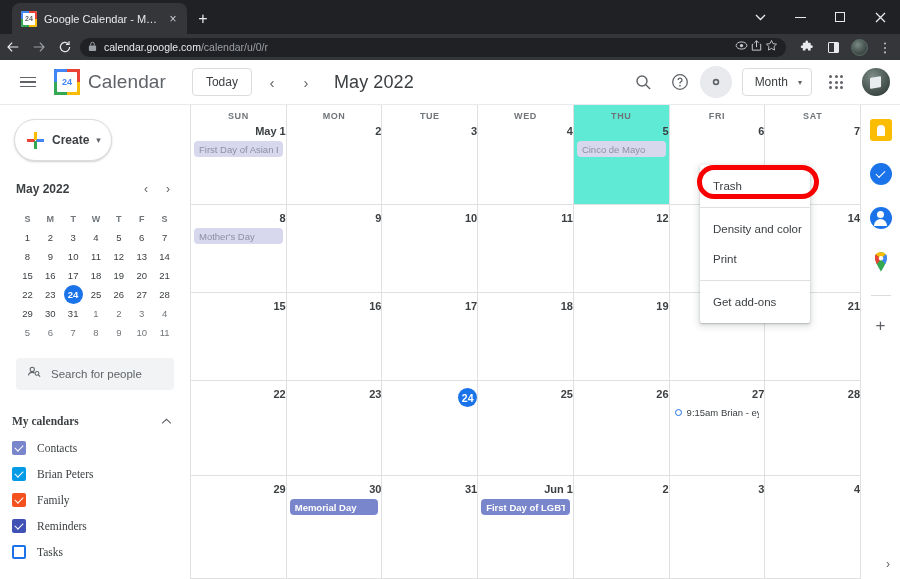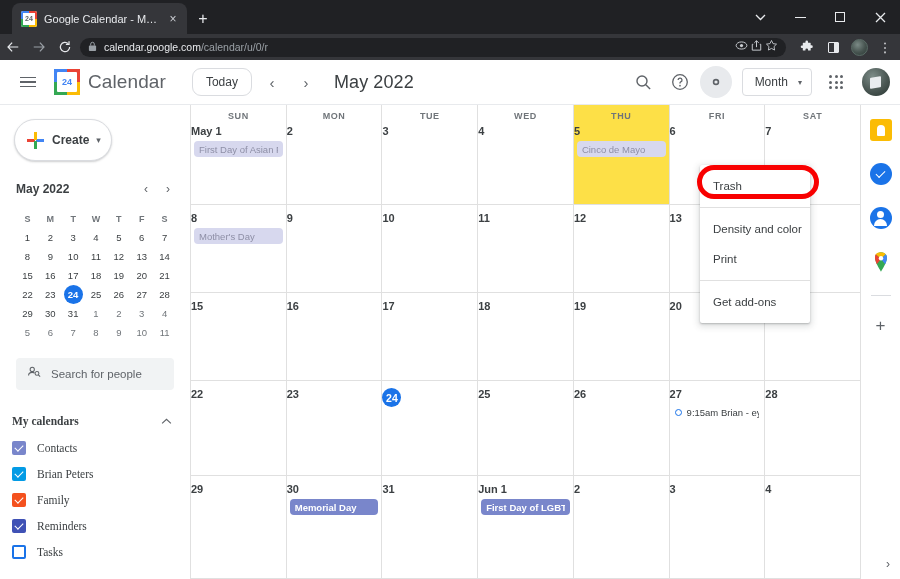--- a/index.html
+++ b/index.html
@@ -101,21 +101,21 @@
   .gc-logo .b3 { left:0; bottom:0; background:#34A853; }
   .gc-logo .b4 { right:0; bottom:0; background:#FBBC05; }
   .gc-logo .inner {
     position:absolute; left:3px; top:3px; right:3px; bottom:3px; background:#fff;
     border-radius:1px; color:#4285F4; font-size:9px; font-weight:bold;
     display:flex; align-items:center; justify-content:center;
   }
   .gc-title { font-size: 19px; color: #5f6368; margin-left: 8px; letter-spacing: .1px; }
   .today-btn {
     margin-left: 26px; height: 28px; padding: 0 13px; border: 1px solid #dadce0;
-    border-radius: 9px; font-size: 12px; color: #3c4043; background: #fff;
+    border-radius: 4px; font-size: 12px; color: #3c4043; background: #fff;
     display: flex; align-items: center;
   }
   .nav-arrow {
     width: 28px; height: 28px; margin-left: 6px; color: #5f6368; font-size: 15px;
     display: flex; align-items: center; justify-content: center;
   }
   .gc-period { font-size: 18px; color: #3c4043; margin-left: 14px; letter-spacing: .1px; }
   .hdr-right { margin-left: auto; display: flex; align-items: center; padding-right: 10px; }
   .rnd-btn {
     width: 32px; height: 32px; border-radius: 50%; color: #5f6368;
@@ -213,40 +213,40 @@
   .day-cell {
     flex: 1 1 0; border-right: 1px solid #e0e0e0; position: relative;
     padding-top: 0; min-width: 0;
   }
   .day-cell:last-child { border-right: none; }
   .dow-label {
     text-align: center; font-size: 9px; color: #70757a; letter-spacing: .6px;
     margin-top: 6px; font-weight: bold;
   }
   .daynum {
-    text-align: left; font-size: 11px; color: #3c4043; margin-top: 4px; font-weight: bold;
+    text-align: right; font-size: 11px; color: #3c4043; margin-top: 4px; font-weight: bold;
   }
   .daynum.plain { margin-top: 7px; font-weight: bold; }
   .daynum .todaypill {
     display: inline-flex; width: 19px; height: 19px; border-radius: 50%;
     background: #1a73e8; color: #fff; align-items: center; justify-content: center;
     font-size: 10.5px; font-weight: bold;
   }
   .chip {
     margin: 4px 3px 0 3px; height: 16px; border-radius: 4px; font-size: 9.5px;
     display: flex; align-items: center; padding: 0 5px; white-space: nowrap; overflow: hidden;
   }
   .chip.pale { background: #d7d8ee; color: #8e8fa6; }
   .chip.solid { background: #7986cb; color: #fff; font-weight: bold; }
   .chip.inline-ev { background: transparent; color: #3c4043; padding: 0 2px; }
   .ev-dot {
     width: 7px; height: 7px; border-radius: 50%; border: 1.4px solid #1a73e8;
     flex: none; margin-right: 5px;
   }
-  .tinted { background: #fde047; }
+  .tinted { background: #5eead4; }
 
   
   .rail {
     position: absolute; right: 0; top: 45px; width: 40px; height: 474px;
     background: #fff; border-left: 1px solid #e0e0e0;
     display: flex; flex-direction: column; align-items: center; padding-top: 14px;
   }
   .rail-ico { width: 22px; height: 22px; margin-bottom: 22px; position: relative; }
   .keep { background: #FBBC04; border-radius: 3px; display:flex; align-items:center; justify-content:center; }
   .keep::after { content:""; width:8px; height:11px; background:#fff; border-radius:4px 4px 1px 1px; }

